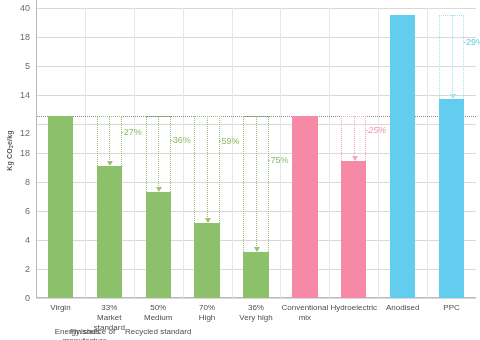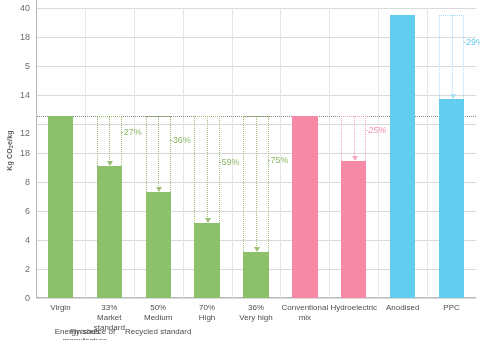--- a/index.html
+++ b/index.html
@@ -224,21 +224,21 @@
       <div class="dropbox green" style="left: 109.511px; width: 25.4222px; top: 108.025px; height: 76.125px;"></div>
       <div class="stem green" style="left: 122.222px; top: 108.025px; height: 72.125px;">
         <div class="head"></div>
       </div>
       <div class="delta-label green" style="left: 133.662px; top: 127.146px;">-36%</div>
       <div class="bar green" title="70% High: 5.15" style="left: 158.4px; width: 25.4222px; height: 74.675px;"></div>
       <div class="dropbox green" style="left: 158.4px; width: 25.4222px; top: 108.025px; height: 107.3px;"></div>
       <div class="stem green" style="left: 171.111px; top: 108.025px; height: 103.3px;">
         <div class="head"></div>
       </div>
-      <div class="delta-label green" style="left: 182.551px; top: 149px;">-59%</div>
+      <div class="delta-label green" style="left: 182.551px; top: 128px;">-59%</div>
       <div class="bar green" title="90% Very high: 3.15" style="left: 207.289px; width: 25.4222px; height: 45.675px;"></div>
       <div class="dropbox green" style="left: 207.289px; width: 25.4222px; top: 108.025px; height: 136.3px;"></div>
       <div class="stem green" style="left: 220px; top: 108.025px; height: 132.3px;">
         <div class="head"></div>
       </div>
       <div class="delta-label green" style="left: 231.44px; top: 147.004px;">-75%</div>
       <div class="bar pink" title="Conventional mix: 12.55" style="left: 256.178px; width: 25.4222px; height: 181.975px;"></div>
       <div class="bar pink" title="Hydroelectric: 9.45" style="left: 305.067px; width: 25.4222px; height: 137.025px;"></div>
       <div class="dropbox pink" style="left: 305.067px; width: 25.4222px; top: 108.025px; height: 44.95px;"></div>
       <div class="stem pink" style="left: 317.778px; top: 108.025px; height: 40.95px;">

